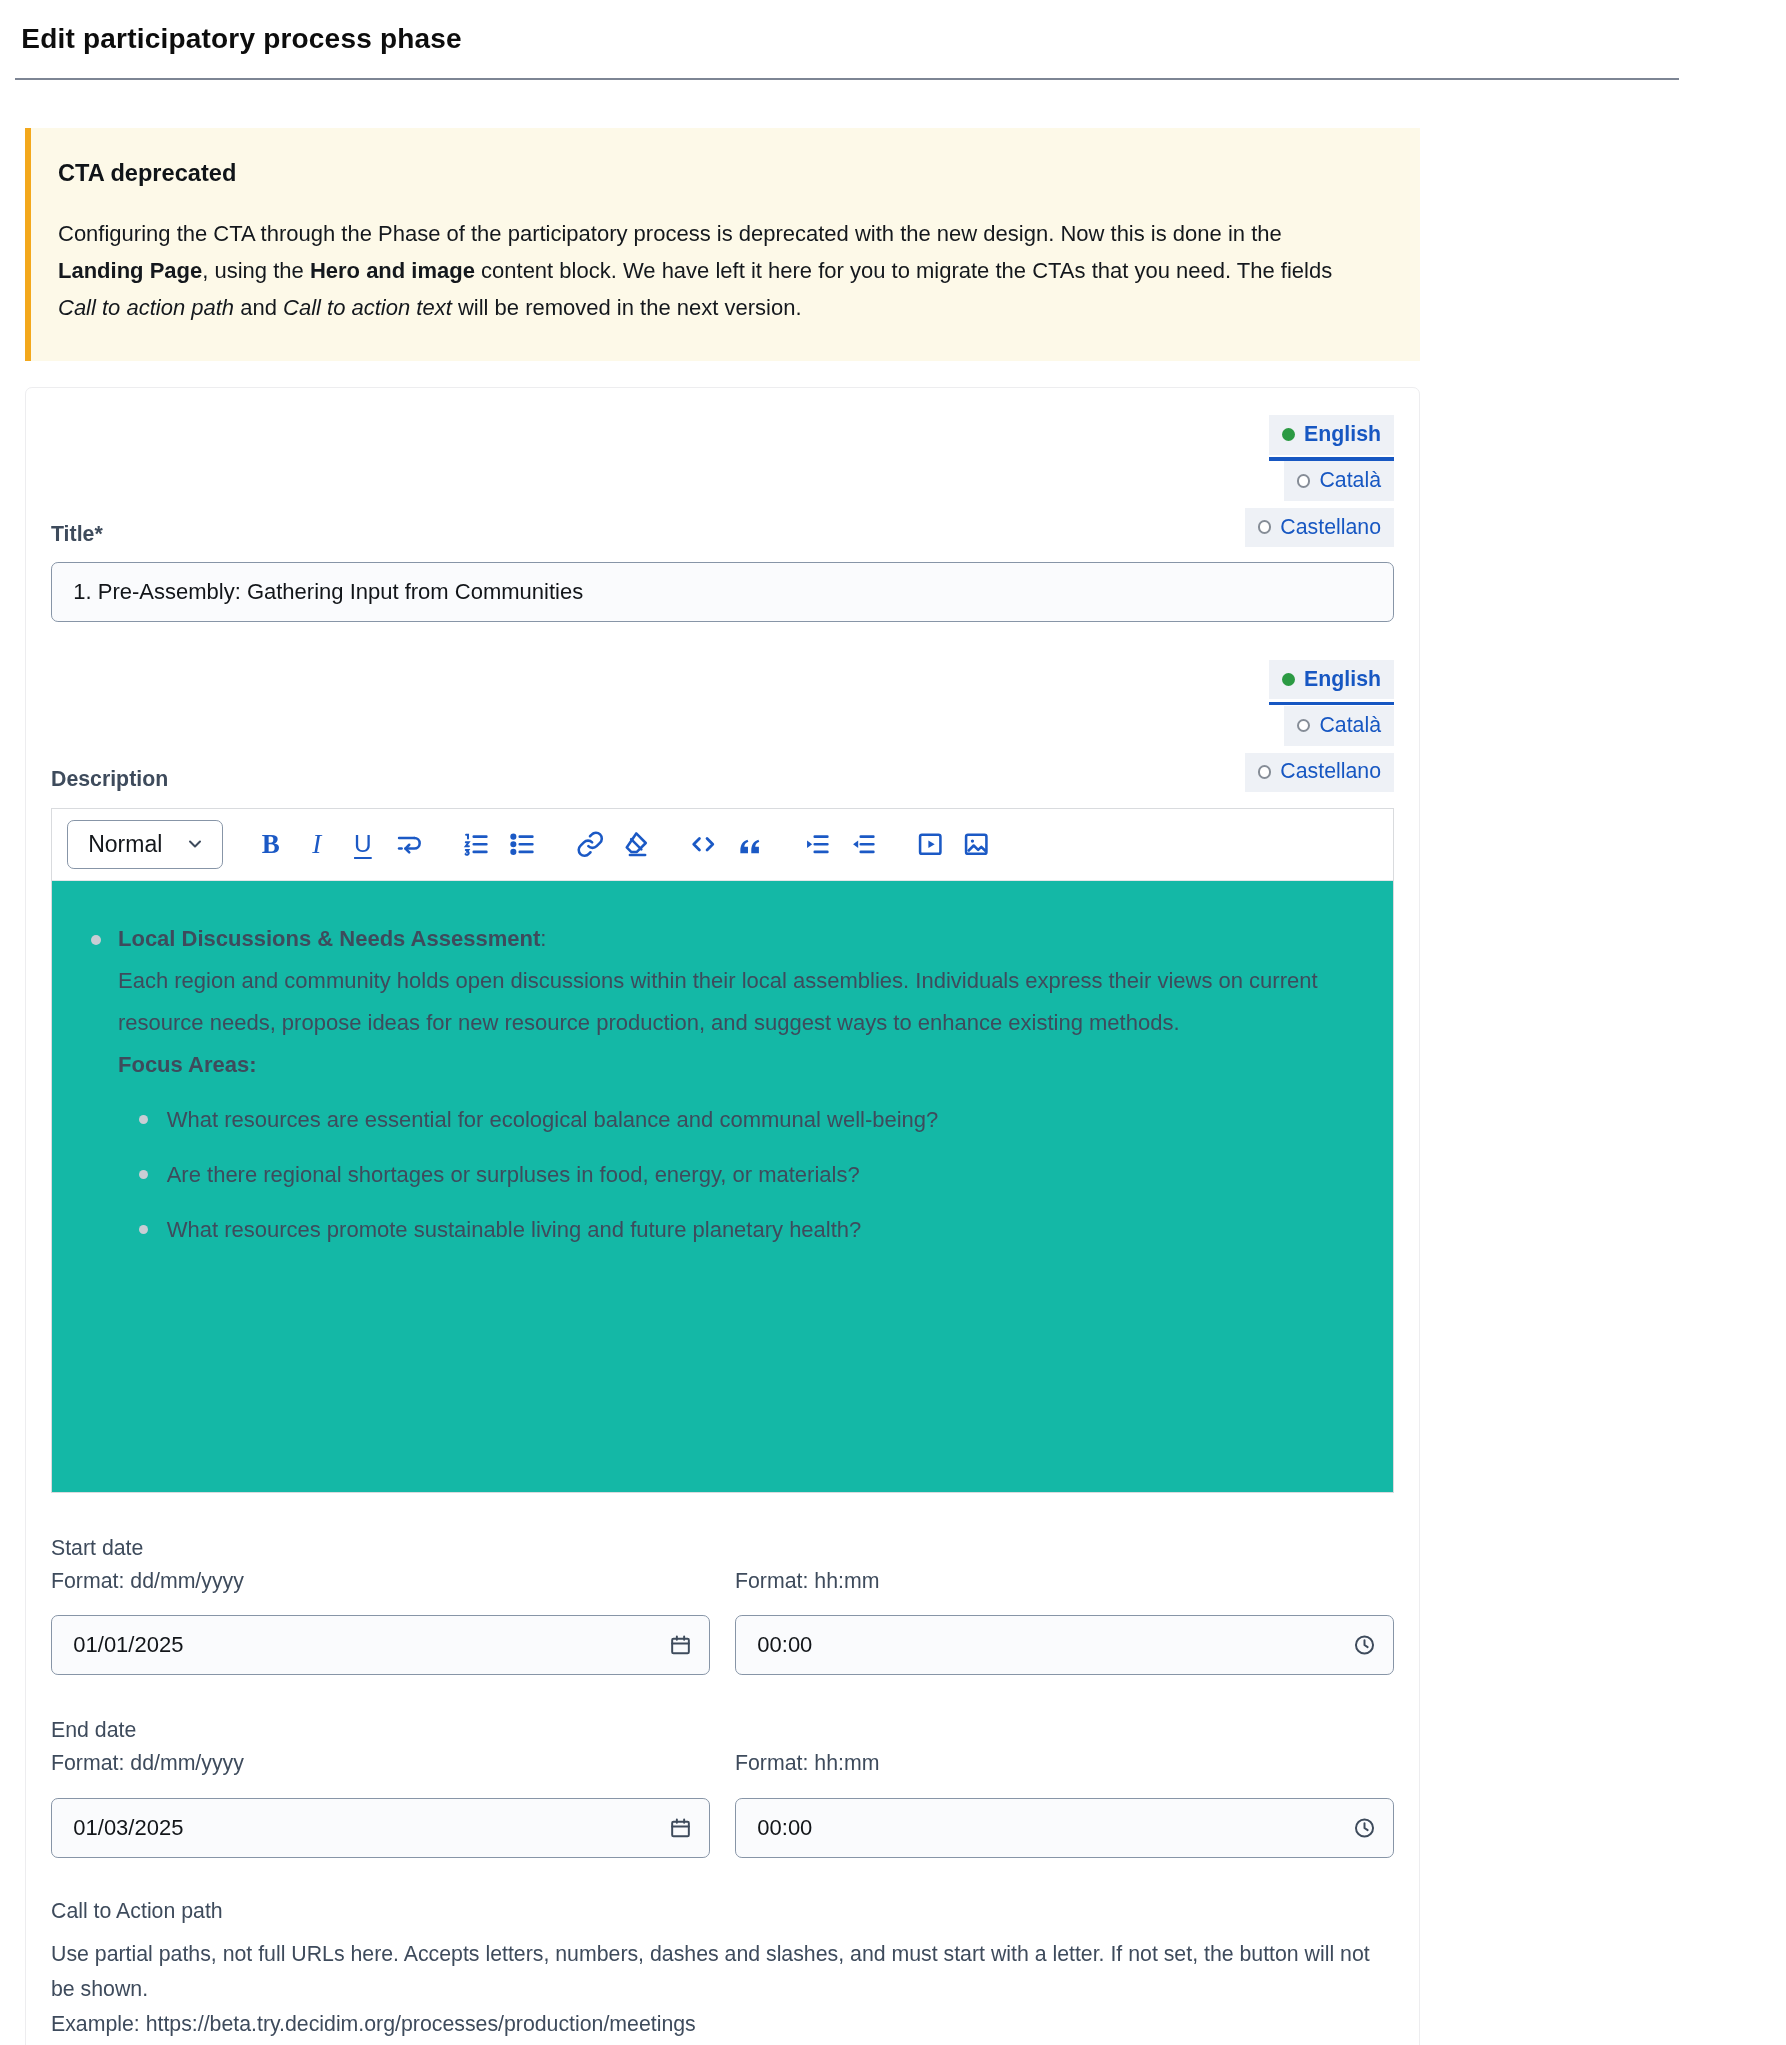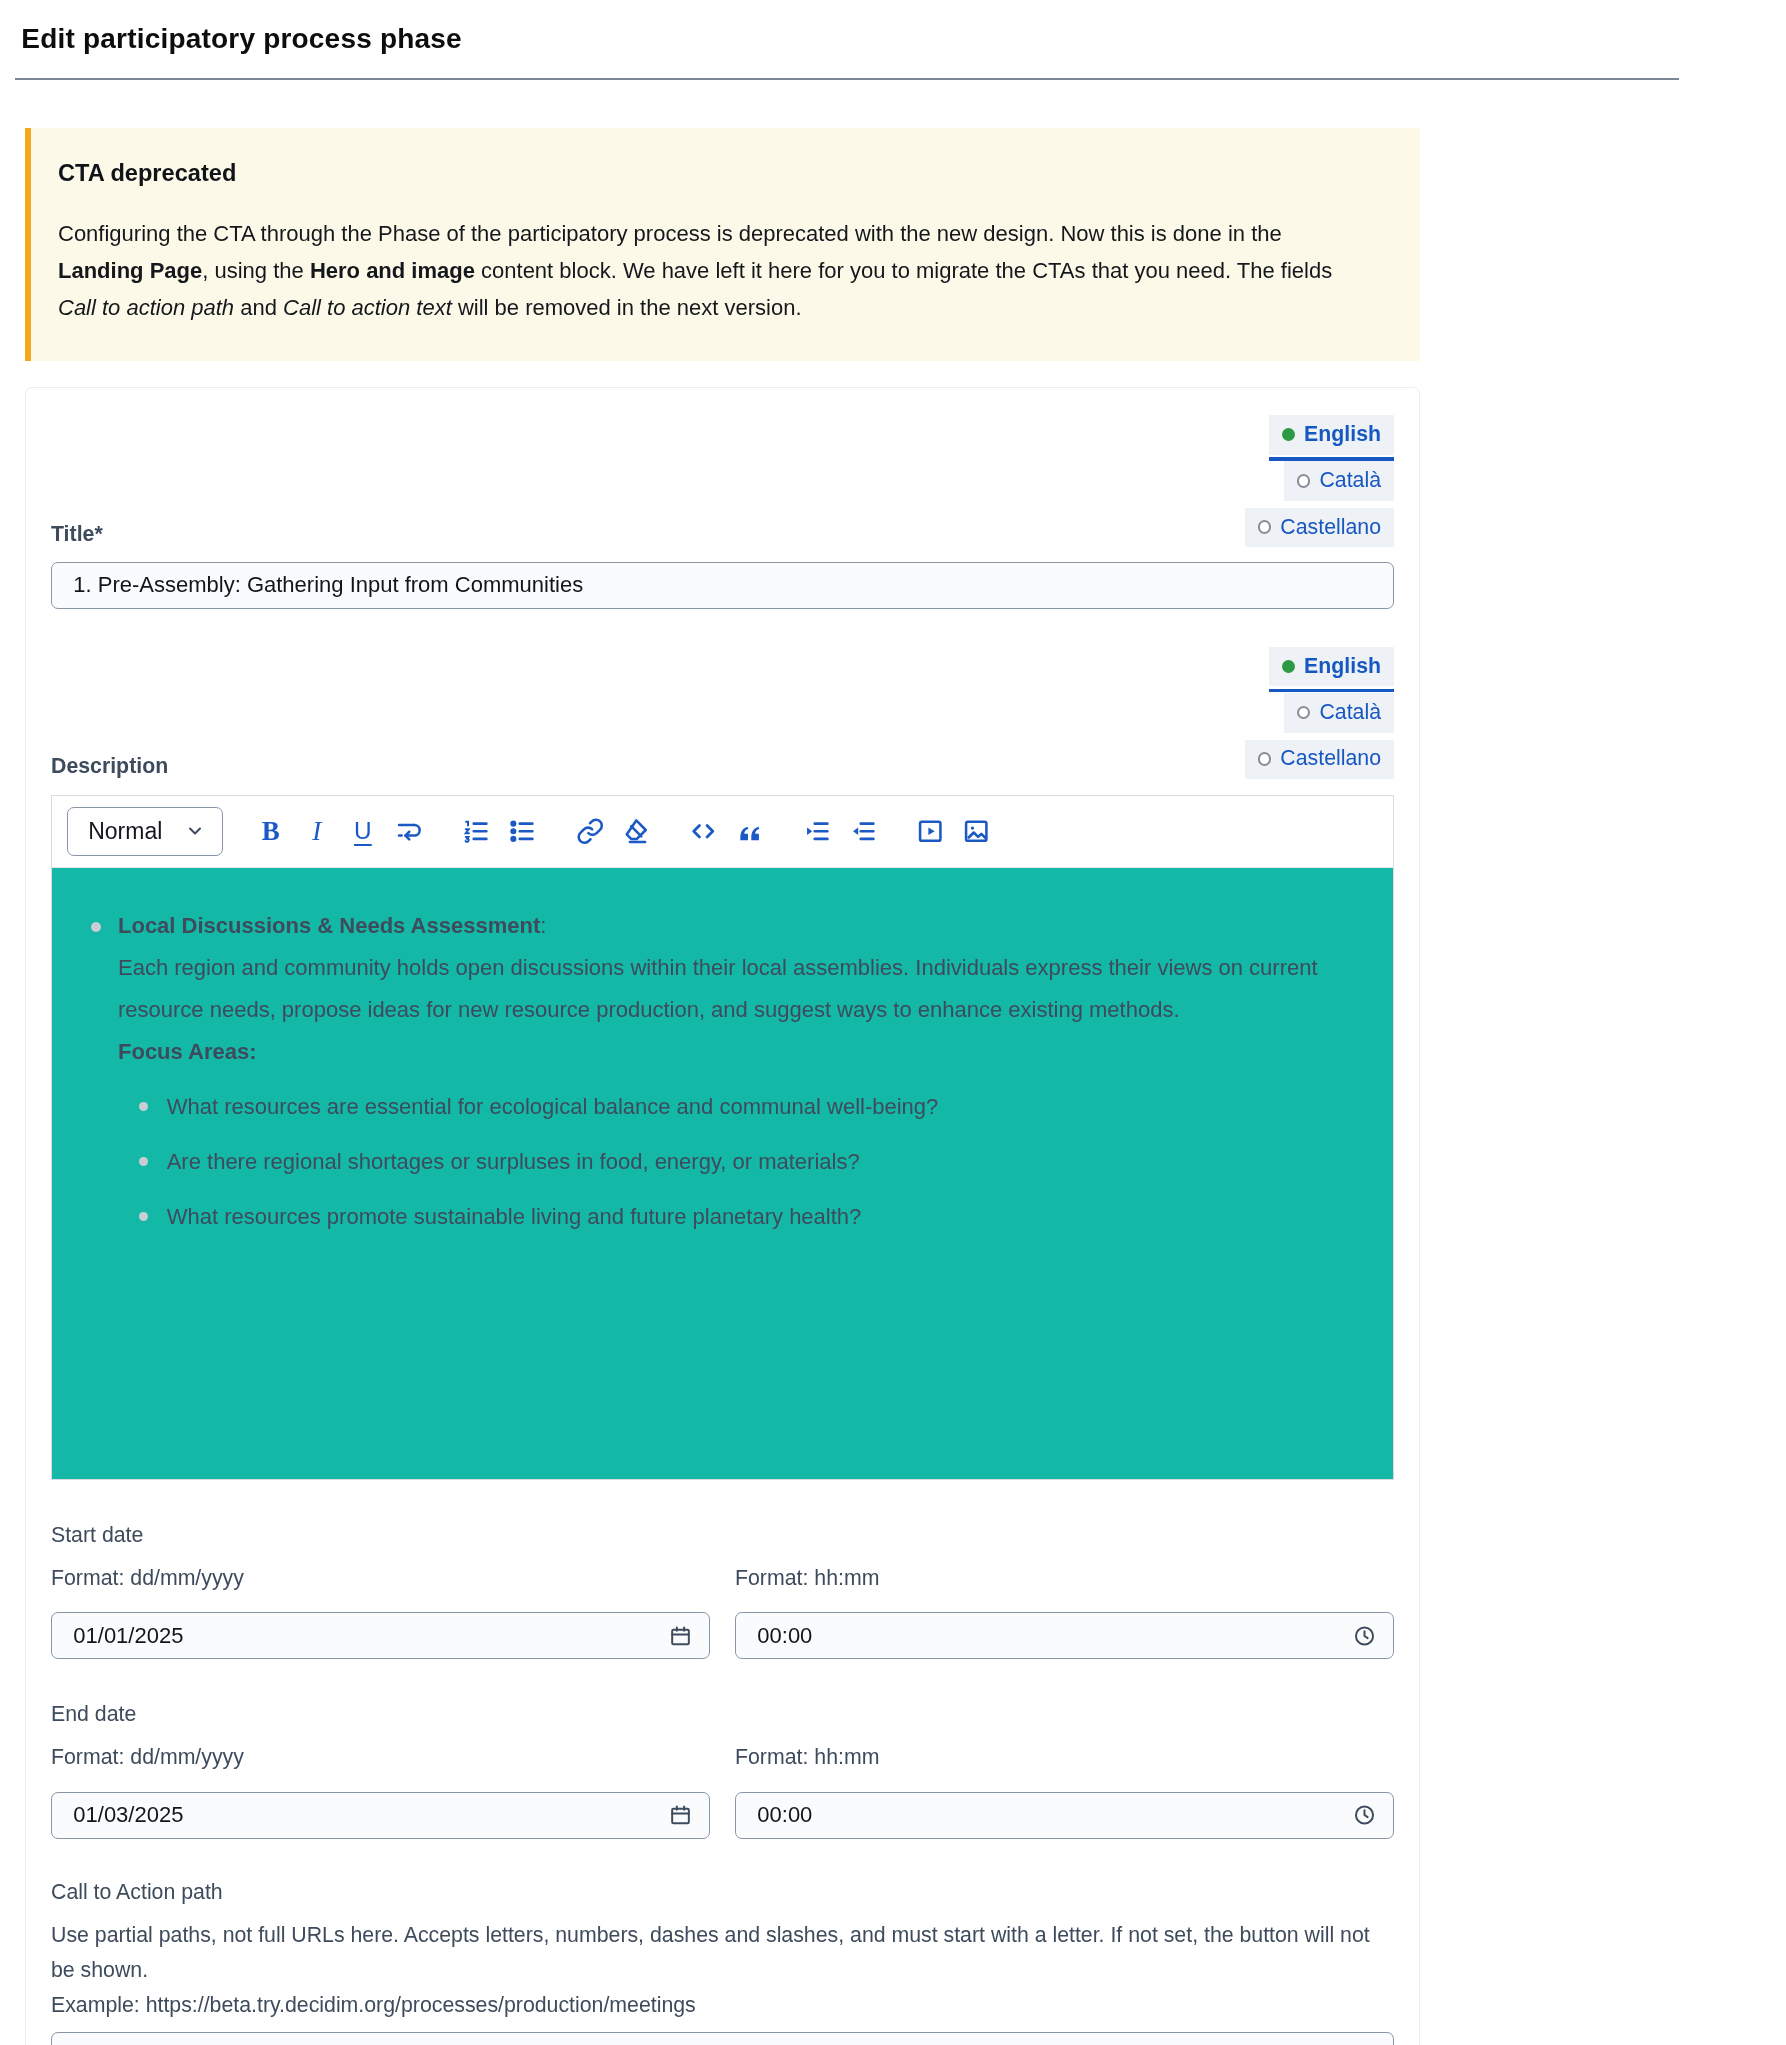--- a/index.html
+++ b/index.html
@@ -43,21 +43,21 @@
   .lang-chip .chip-label { color:#1757c2; }
   .lang-chip.active .chip-label { font-weight:bold; }
   .lang-chip.active::after {
     content:""; position:absolute; left:0; right:0; bottom:-6.1px; height:3.8px; background:#1757c2;
   }
   .lang-dot { width:13px; height:13px; border-radius:50%; background:#2b9a43; }
   .lang-ring { width:13.7px; height:13.7px; border-radius:50%; border:2.3px solid #868d97; background:#fff; }
   
   .text-input-wrap { position:relative; margin-top:14.5px; }
   .text-input {
-    width:100%; height:47px; border:1.5px solid #8795a7; border-radius:6.9px;
+    width:100%; height:60px; border:1.5px solid #8795a7; border-radius:6.9px;
     background:#fafbfd; font-family:inherit; font-size:22px; color:#121519;
     padding:0 61px 0 21.3px; outline:none;
   }
   .input-icon { position:absolute; right:17px; top:50%; transform:translateY(-50%); display:flex; }
   
   .editor { margin-top:16px; border:1.5px solid #d9dbde; border-radius:0; }
   .editor-toolbar { display:flex; align-items:center; padding:11.4px 15.2px; background:#fff; gap:0; }
   .style-select {
     display:flex; align-items:center; gap:23px; border:1.5px solid #8795a7; border-radius:6.9px;
     background:#fff; padding:9.1px 17px 10px 20px; font-family:inherit; font-size:23px; color:#14171b; cursor:pointer;
@@ -85,21 +85,21 @@
   .ed-strong { font-weight:bold; }
   .sub-list { margin-top:10.7px; }
   .sub-li { position:relative; padding-left:27.4px; margin-left:21.3px; margin-top:13px; }
   .sub-li::before {
     content:""; position:absolute; left:0; top:16px; width:9.1px; height:9.1px;
     border-radius:50%; background:#c9cdd4;
   }
   
   .section-label { margin-top:43px; font-size:21.3px; font-weight:normal; color:#3e4b5c; }
   .two-col { display:grid; grid-template-columns:1fr 1fr; column-gap:25px; }
-  .hint-row { margin-top:18px; font-size:21.3px; color:#3e4b5c; }
+  .hint-row { margin-top:8px; font-size:21.3px; color:#3e4b5c; }
   .input-row { margin-top:21.3px; }
   .dt-wrap { position:relative; }
   
   .help-text { margin-top:13.7px; font-size:21.3px; line-height:35px; color:#3e4b5c; max-width:1326px; }
   .cta-row { margin-top:41px; }
   .help-single { margin-top:18.3px; font-size:21.3px; color:#3e4b5c; }
   .mt-10 { margin-top:9.1px; }
 </style>
 </head>
 <body>

